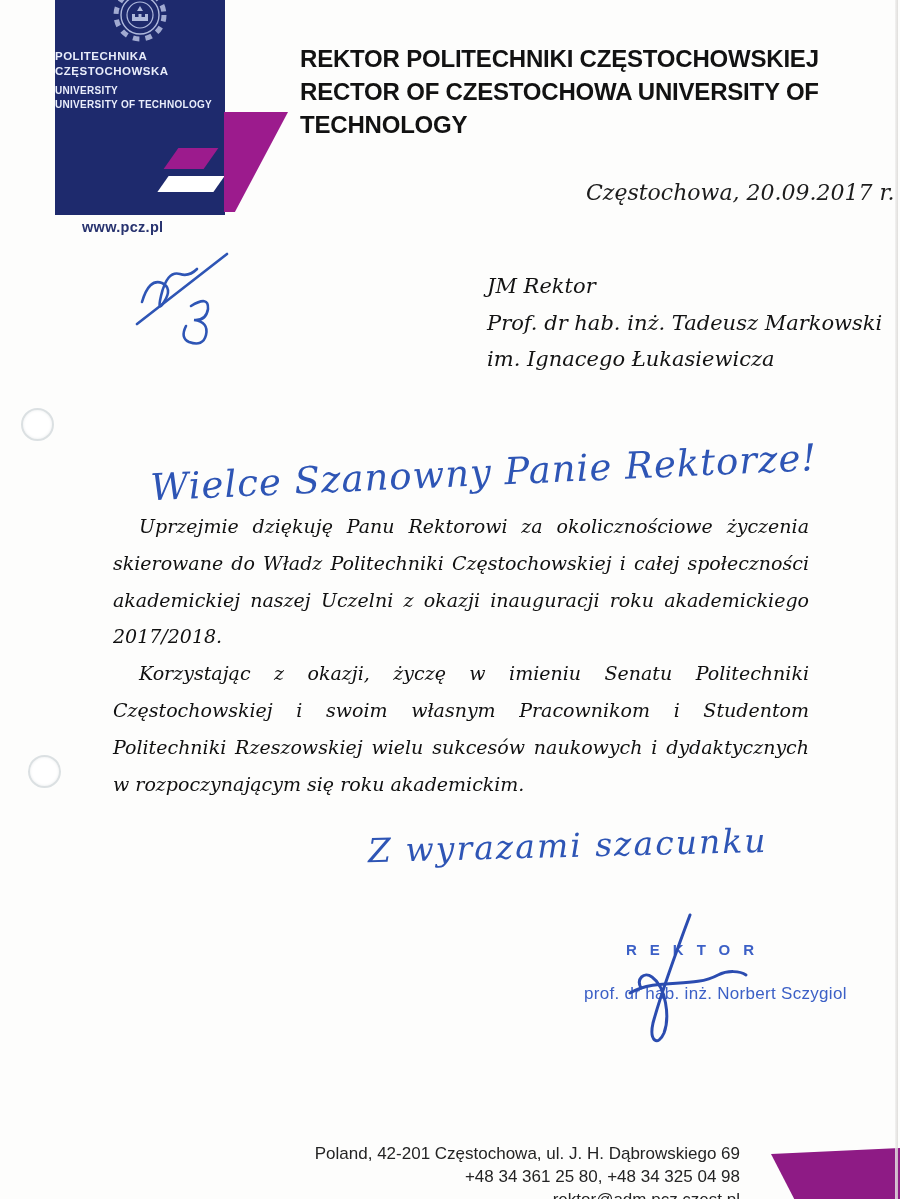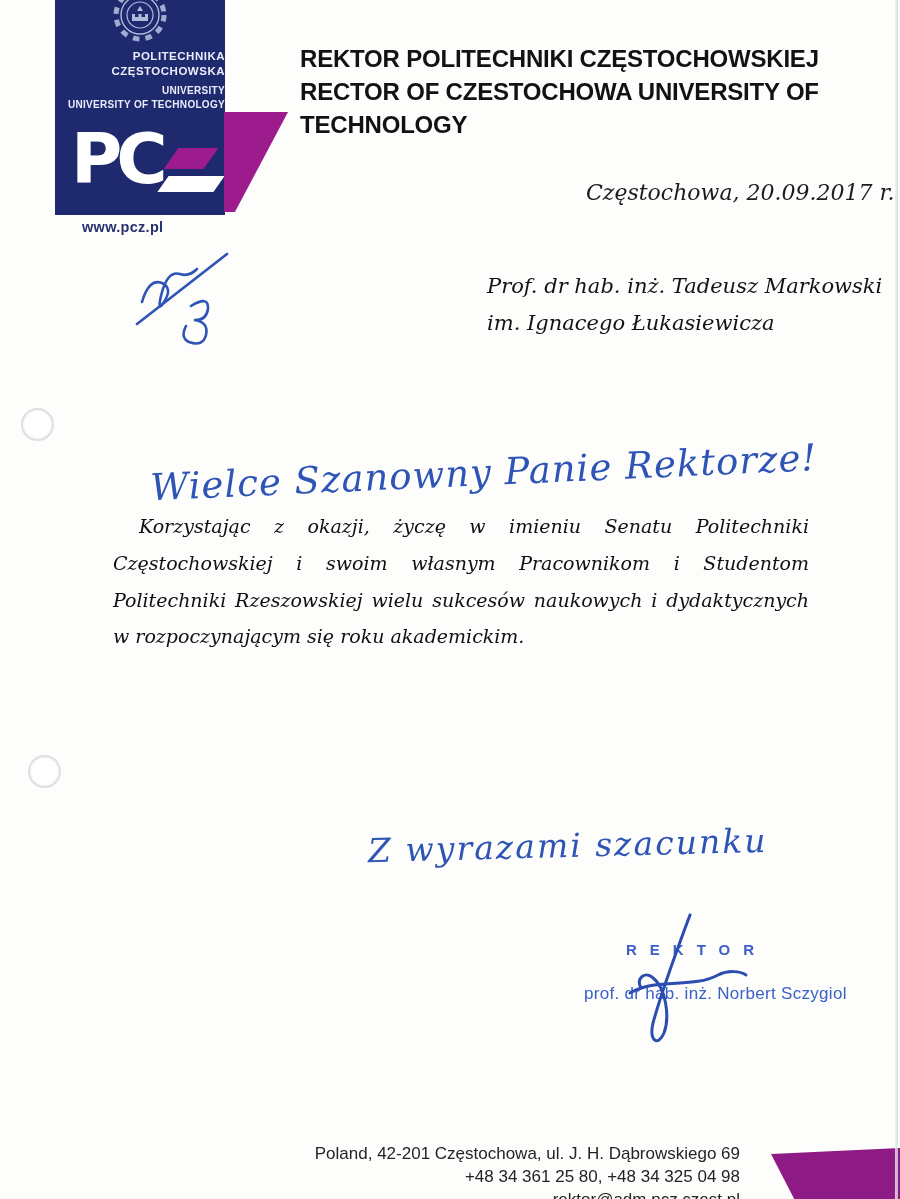--- a/index.html
+++ b/index.html
@@ -9,21 +9,21 @@
     background:#fdfdfc; overflow:hidden;
     font-family:"Liberation Sans", sans-serif; color:#141414;
   }
   .scan-edge { position:absolute; right:2px; top:0; width:3px; height:100%;
     background:linear-gradient(to right,#f0efee,#d8d6d3); opacity:.8; }
 
   
   .logo-block { position:absolute; left:55px; top:0; width:170px; height:215px;
     background:#1e2a6d; color:#fff; }
   .crest { position:absolute; top:-13px; left:50%; transform:translateX(-50%); opacity:.85; }
-  .logo-org { position:absolute; width:100%; text-align:right; color:#e9edfb; }
+  .logo-org { position:absolute; width:100%; text-align:left; color:#e9edfb; }
   .logo-org-pl { top:49px; font-size:11.5px; font-weight:bold; letter-spacing:.5px; line-height:15px; }
   .logo-org-en { top:84px; font-size:10px; font-weight:bold; letter-spacing:.3px; line-height:13.5px; }
   .monogram { position:absolute; left:16px; top:124px; width:144px; height:88px; }
   .mono-text { position:absolute; left:0; top:-6px;
     font-family:"DejaVu Sans", sans-serif; font-weight:bold; font-size:70px;
     letter-spacing:-6px; color:#ffffff; }
   .mono-accent-magenta { position:absolute; left:100px; top:24px; width:40px; height:21px;
     background:#9c1b8d; transform:skewX(-35deg); }
   .mono-accent-white { position:absolute; left:92px; top:52px; width:56px; height:16px;
     background:#ffffff; transform:skewX(-35deg); }
@@ -93,21 +93,20 @@
     </svg>
     <div class="logo-org logo-org-pl">
       <div>POLITECHNIKA</div>
       <div>CZĘSTOCHOWSKA</div>
     </div>
     <div class="logo-org logo-org-en">
       <div>UNIVERSITY</div>
       <div>UNIVERSITY OF TECHNOLOGY</div>
     </div>
     <div class="monogram">
-      <span class="mono-text">PC</span>
       <span class="mono-accent-magenta"></span>
       <span class="mono-accent-white"></span>
     </div>
   </div>
   <div class="logo-accent-tri"></div>
   <div class="website">www.pcz.pl</div>
 
   <div class="header-block">
     <div>REKTOR POLITECHNIKI CZĘSTOCHOWSKIEJ</div>
     <div>RECTOR OF CZESTOCHOWA UNIVERSITY OF TECHNOLOGY</div>
@@ -115,30 +114,32 @@
 
   <div class="dateline">Częstochowa, 20.09.2017 r.</div>
 
   <svg class="paraph" style="left:115px; top:240px;" width="150" height="115" viewBox="0 0 150 115" fill="none" stroke="#2e55b5" stroke-width="2.6" stroke-linecap="round">
     <path d="M27 62 q7 -24 20 -19 q11 5 2 19 q-7 11 -3 -6 q6 -26 19 -22 q9 3 17 -5"></path>
     <path d="M22 84 L112 14"></path>
     <path d="M76 66 q18 -11 17 3 q-2 12 -14 11 q15 2 12 15 q-3 12 -17 7 q-9 -4 -3 -16"></path>
   </svg>
 
   <div class="recipient">
+    <div>JM Rektor</div>
     <div>Prof. dr hab. inż. Tadeusz Markowski</div>
     <div>im. Ignacego Łukasiewicza</div>
   </div>
 
   <div class="hole-punch one"></div>
   <div class="hole-punch two"></div>
 
   <div class="salutation ink">Wielce Szanowny Panie Rektorze!</div>
 
   <div class="body-text">
+    <p>Uprzejmie dziękuję Panu Rektorowi za okolicznościowe życzenia skierowane do Władz Politechniki Częstochowskiej i całej społeczności akademickiej naszej Uczelni z okazji inauguracji roku akademickiego 2017/2018.</p>
     <p>Korzystając z okazji, życzę w imieniu Senatu Politechniki Częstochowskiej i swoim własnym Pracownikom i Studentom Politechniki Rzeszowskiej wielu sukcesów naukowych i dydaktycznych w rozpoczynającym się roku akademickim.</p>
   </div>
 
   <div class="closing ink">Z wyrazami szacunku</div>
 
   <div class="stamp-title">REKTOR</div>
   <div class="stamp-name">prof. dr hab. inż. Norbert Sczygiol</div>
   <svg class="paraph" style="left:600px; top:895px;" width="170" height="160" viewBox="0 0 170 160" fill="none" stroke="#2b4cb0" stroke-width="3" stroke-linecap="round">
     <path d="M90 20 C78 52 62 95 53 128 C49 146 58 152 64 138 C70 122 66 92 52 82 C44 76 36 84 41 93"></path>
     <path d="M30 98 C58 82 92 94 118 80 C128 75 140 76 146 80"></path>

